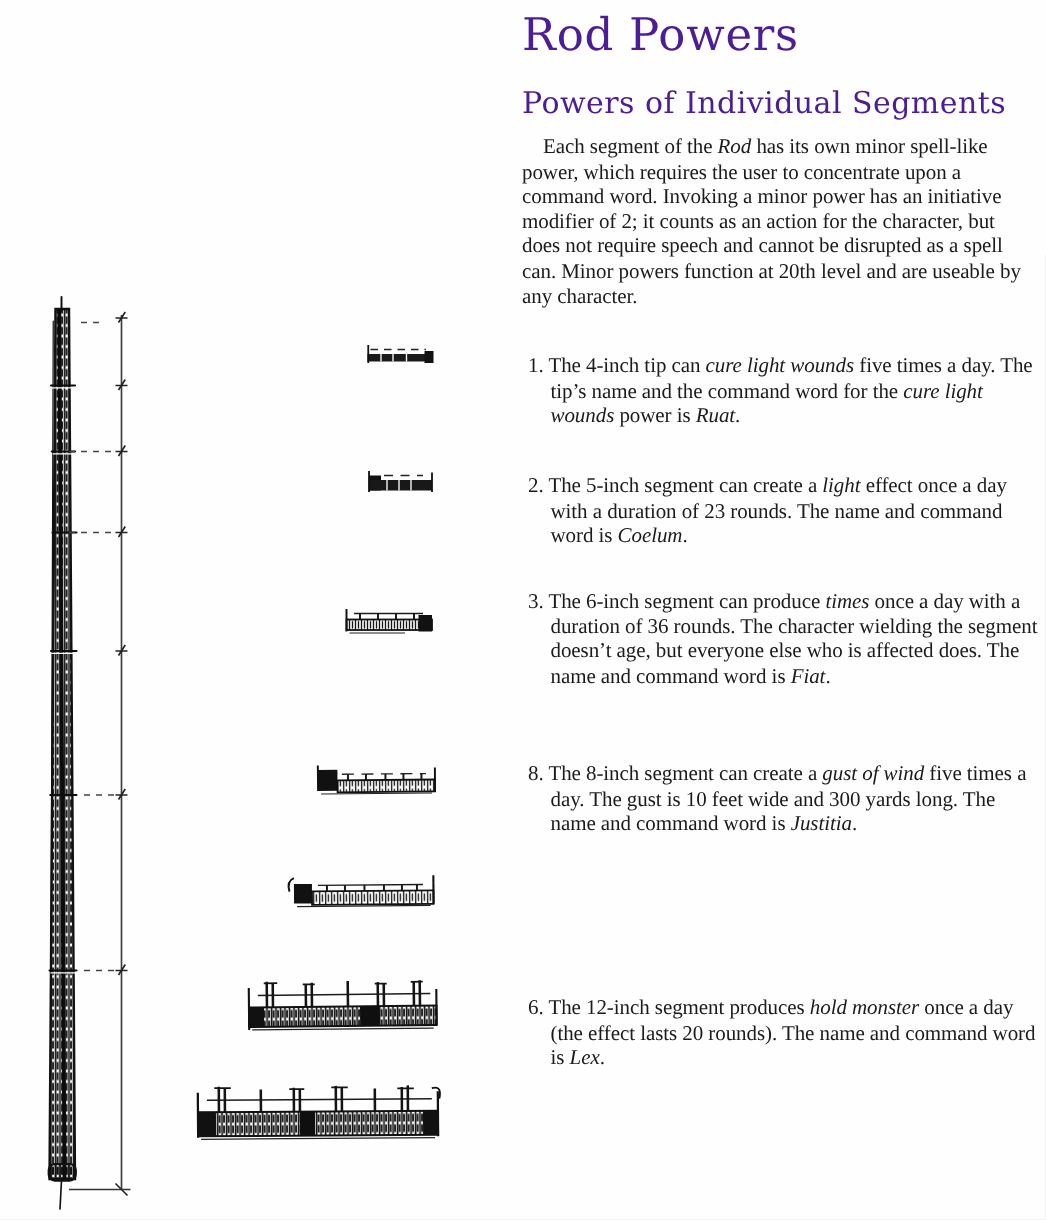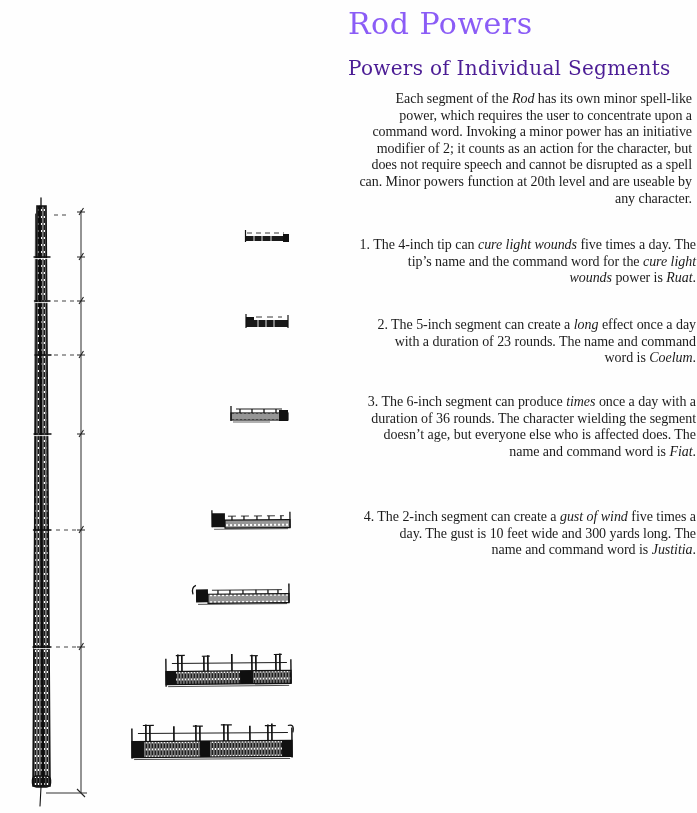--- a/index.html
+++ b/index.html
@@ -6,28 +6,28 @@
   .page{
     position:relative;width:697px;height:813px;background:#fefefe;
     font-family:"Liberation Serif",serif;color:#1b1b1b;overflow:hidden;
     margin:0 auto;
   }
   .illustration{position:absolute;left:0;top:0;}
   .col{position:absolute;left:348px;top:0;width:344px;height:813px;}
   .title{
     position:absolute;top:6px;left:0;margin:0;
     font-family:"DejaVu Serif",serif;font-weight:400;font-size:30px;
-    letter-spacing:.5px;color:#8b5cf6;
+    letter-spacing:.5px;color:#4c1d95;
   }
   .subtitle{
     position:absolute;top:56px;left:0;margin:0;
     font-family:"DejaVu Serif",serif;font-weight:400;font-size:20px;
     letter-spacing:.3px;color:#4c1d95;
   }
-  .body-text{font-size:14px;line-height:16.6px;letter-spacing:-0.05px;text-align:right;}
+  .body-text{font-size:14px;line-height:16.6px;letter-spacing:-0.05px;text-align:left;}
   .intro{position:absolute;top:91px;left:0;margin:0;width:344px;text-indent:14px;}
   .item{
     position:absolute;left:0;margin:4px;box-sizing:border-box;width:344px;
     padding-left:15px;text-indent:-15px;
   }
   em{font-style:italic;}
 </style>
 </head>
 <body>
 
@@ -149,17 +149,18 @@
     </g>
   </svg>
 
   <div class="col">
     <h1 class="title">Rod Powers</h1>
     <h2 class="subtitle">Powers of Individual Segments</h2>
 
     <p class="body-text intro"><span>Each segment of the </span><em>Rod</em><span> has its own minor spell-like power, which requires the user to concentrate upon a command word. Invoking a minor power has an initiative modifier of 2; it counts as an action for the character, but does not require speech and cannot be disrupted as a spell can. Minor powers function at 20th level and are useable by any character.</span></p>
 
     <div class="body-text item" style="top:233px"><span>1. The 4-inch tip can </span><em>cure light wounds</em><span> five times a day. The tip’s name and the command word for the </span><em>cure light wounds</em><span> power is </span><em>Ruat</em><span>.</span></div>
-    <div class="body-text item" style="top:313px"><span>2. The 5-inch segment can create a </span><em>long</em><span> effect once a day with a duration of 23 rounds. The name and command word is </span><em>Coelum</em><span>.</span></div>
+    <div class="body-text item" style="top:313px"><span>2. The 5-inch segment can create a </span><em>light</em><span> effect once a day with a duration of 23 rounds. The name and command word is </span><em>Coelum</em><span>.</span></div>
     <div class="body-text item" style="top:390px"><span>3. The 6-inch segment can produce </span><em>times</em><span> once a day with a duration of 36 rounds. The character wielding the segment doesn’t age, but everyone else who is affected does. The name and command word is </span><em>Fiat</em><span>.</span></div>
-    <div class="body-text item" style="top:505px"><span>4. The 2-inch segment can create a </span><em>gust of wind</em><span> five times a day. The gust is 10 feet wide and 300 yards long. The name and command word is </span><em>Justitia</em><span>.</span></div>
+    <div class="body-text item" style="top:505px"><span>8. The 8-inch segment can create a </span><em>gust of wind</em><span> five times a day. The gust is 10 feet wide and 300 yards long. The name and command word is </span><em>Justitia</em><span>.</span></div>
+    <div class="body-text item" style="top:661px"><span>6. The 12-inch segment produces </span><em>hold monster</em><span> once a day (the effect lasts 20 rounds). The name and command word is </span><em>Lex</em><span>.</span></div>
   </div>
 </div>
 
 </body></html>

